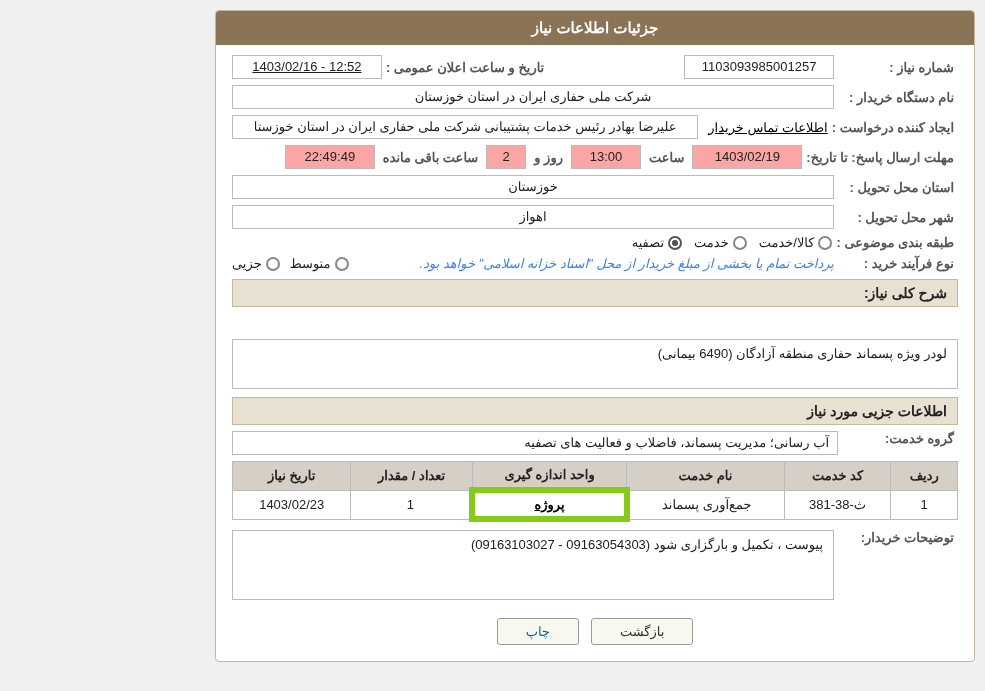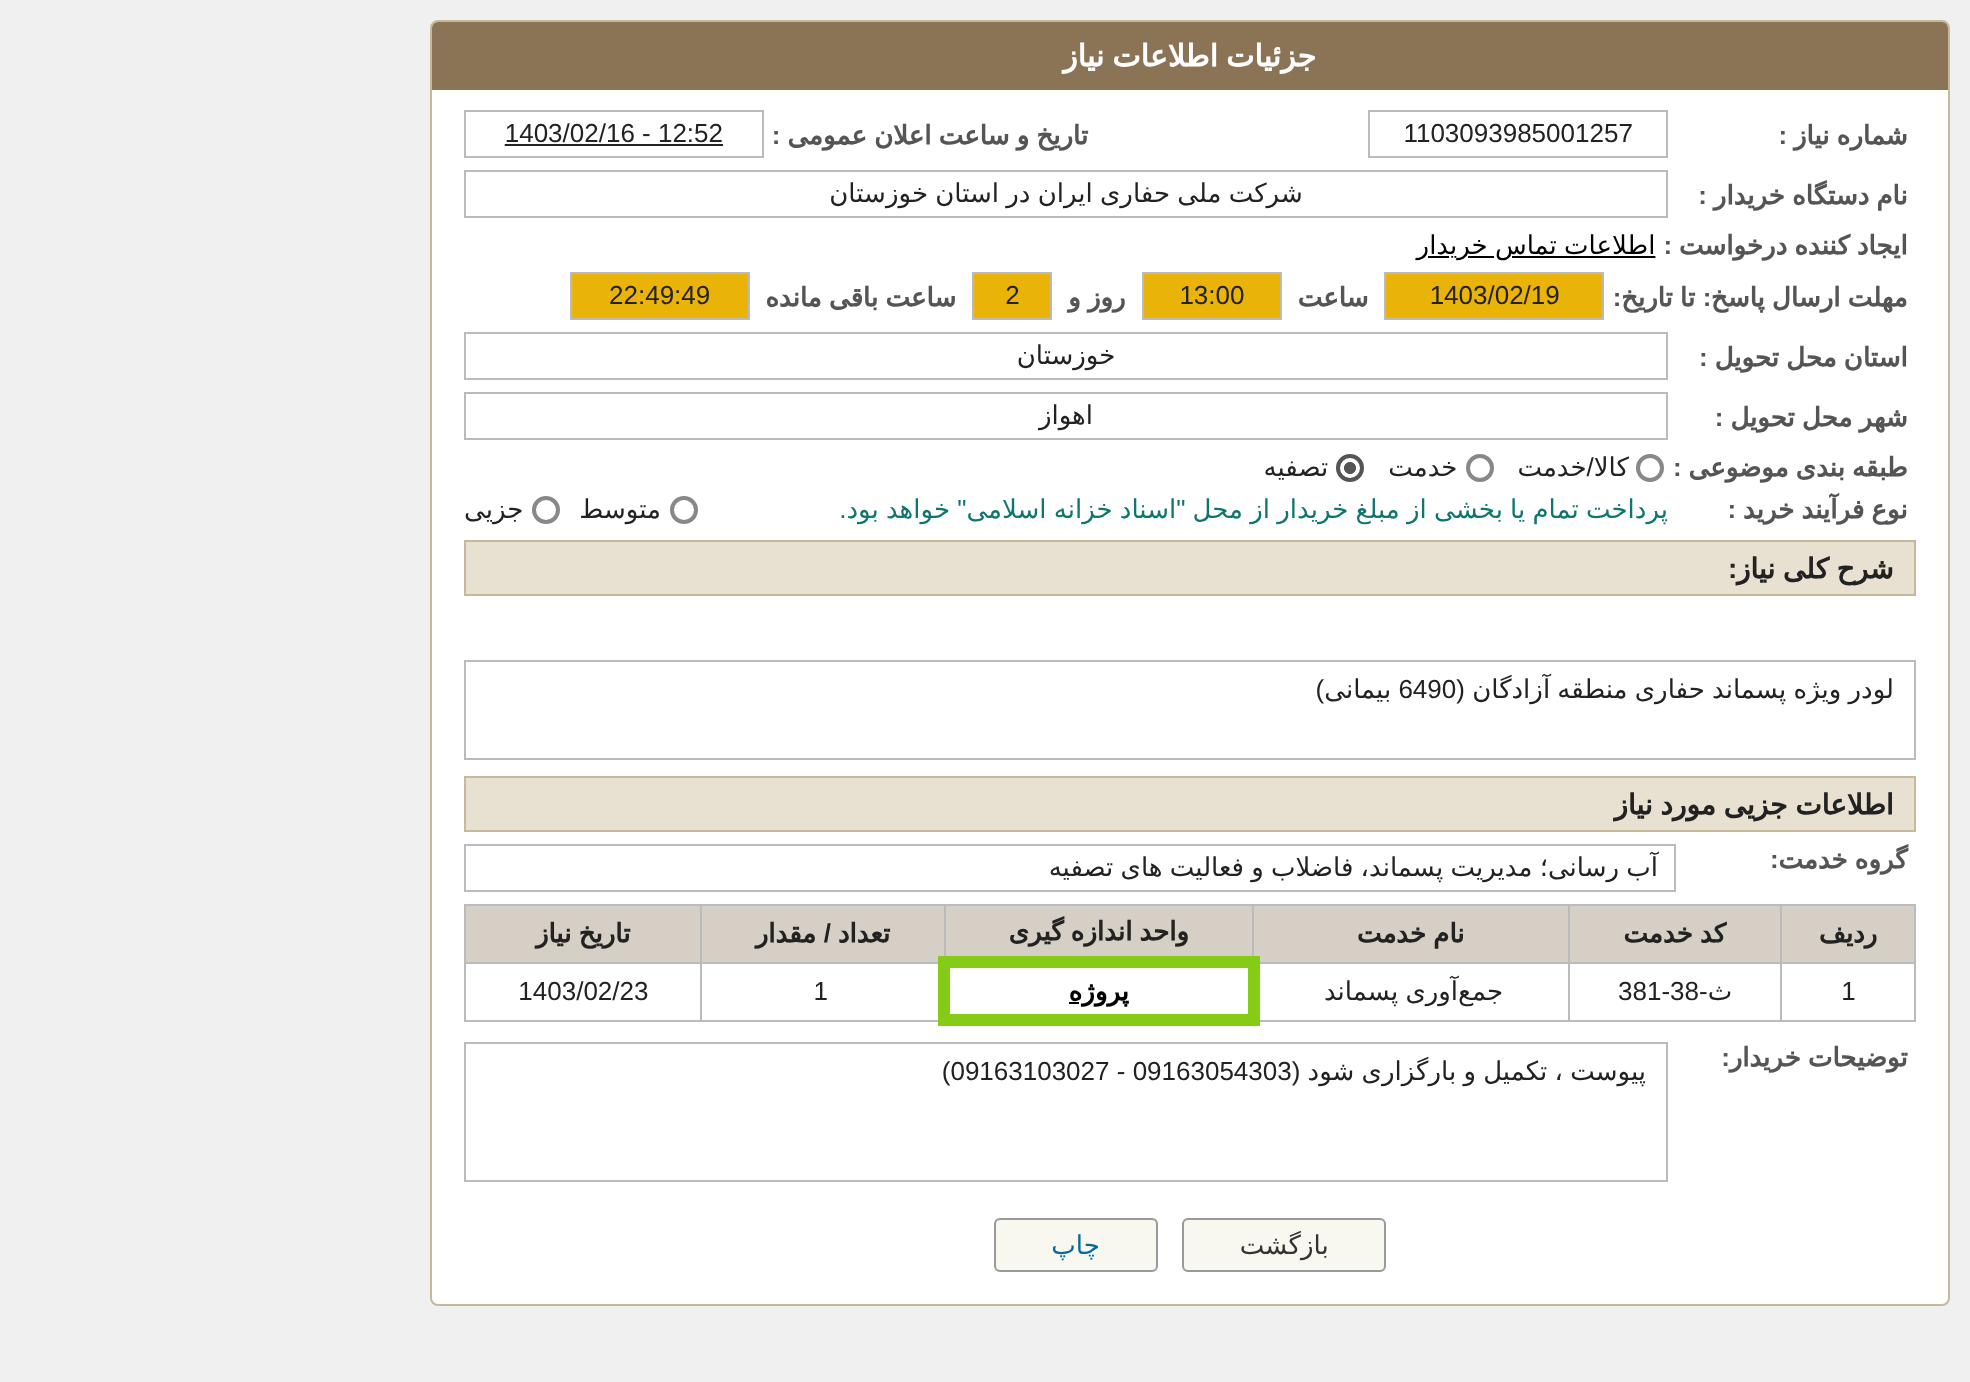--- a/index.html
+++ b/index.html
@@ -50,21 +50,21 @@
     .value-box {
       border: 1px solid #bbb;
       background: #fff;
       padding: 3px 8px;
       min-height: 24px;
       flex: 1;
       text-align: center;
     }
     .value-box-inline {
       border: 1px solid #bbb;
-      background: #eab308;
+      background: #fca5a5;
       padding: 3px 8px;
       min-height: 24px;
       text-align: center;
     }
     .link-blue {
       color: #000000;
       text-decoration: underline;
       cursor: pointer;
     }
     .inline-label {
@@ -217,20 +217,21 @@
       </div>
 
       <div class="info-row">
         <span class="label">نام دستگاه خریدار :</span>
         <div class="value-box">شرکت ملی حفاری ایران در استان خوزستان</div>
       </div>
 
       <div class="info-row">
         <span class="label">ایجاد کننده درخواست :</span>
         <span class="link-blue" style="white-space:nowrap; margin-left:6px;">اطلاعات تماس خریدار</span>
+        <div class="value-box">علیرضا بهادر رئیس خدمات پشتیبانی شرکت ملی حفاری ایران در استان خوزستا</div>
       </div>
 
       <div class="info-row">
         <span class="label">مهلت ارسال پاسخ: تا تاریخ:</span>
         <div class="value-box-inline" style="min-width:110px;">1403/02/19</div>
         <span class="inline-label" style="margin:0 4px;">ساعت</span>
         <div class="value-box-inline" style="min-width:70px;">13:00</div>
         <span class="inline-label" style="margin:0 4px;">روز و</span>
         <div class="value-box-inline" style="min-width:40px;">2</div>
         <span class="inline-label" style="margin:0 4px;">ساعت باقی مانده</span>
@@ -261,21 +262,21 @@
           <div class="radio-item">
             <span class="radio-circle selected"></span>
             <span>تصفیه</span>
           </div>
         </div>
       </div>
 
       <div class="info-row">
         <span class="label">نوع فرآیند خرید :</span>
         <div class="process-row">
-          <span style="flex:1; color:#0f766e;">پرداخت تمام یا بخشی از مبلغ خریدار از محل "اسناد خزانه اسلامی" خواهد بود.</span>
+          <span style="flex:1; color:#3b82f6;font-style:italic;">پرداخت تمام یا بخشی از مبلغ خریدار از محل "اسناد خزانه اسلامی" خواهد بود.</span>
           <div class="radio-item" style="margin-right:10px;">
             <span class="radio-circle"></span>
             <span>متوسط</span>
           </div>
           <div class="radio-item">
             <span class="radio-circle"></span>
             <span>جزیی</span>
           </div>
         </div>
       </div>

